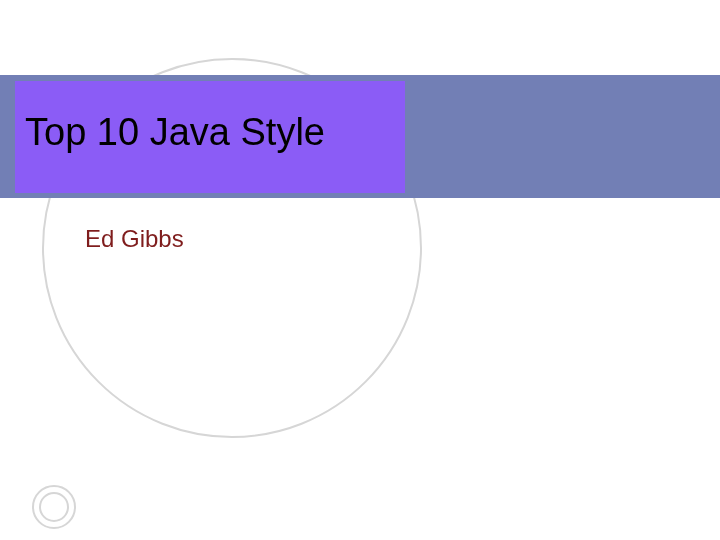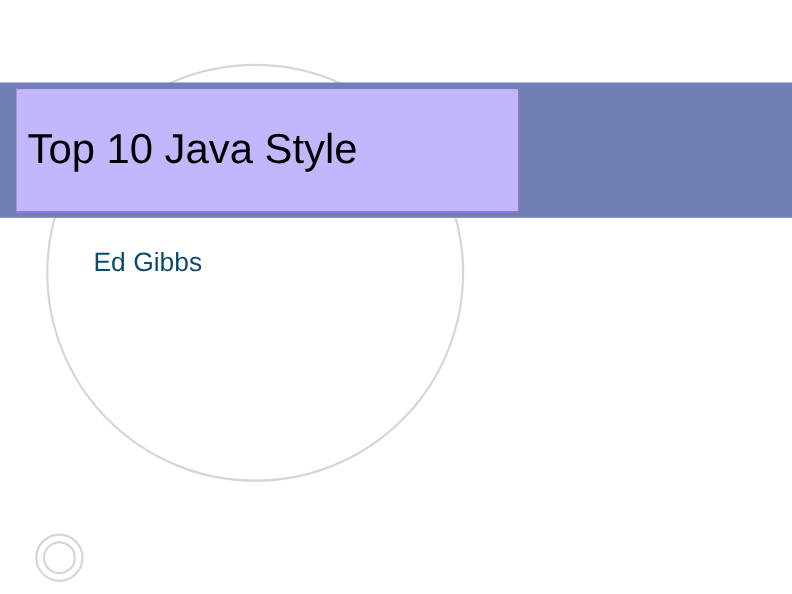--- a/index.html
+++ b/index.html
@@ -20,42 +20,42 @@
       top: 75px;
       left: 0;
       width: 720px;
       height: 123px;
       background: #727fb5;
     }
     .title-box {
       position: absolute;
       top: 80px;
       left: 15px;
-      width: 456px;
+      width: 390px;
       height: 113px;
-      background: #c4b5fd;
+      background: #8b5cf6;
       border-top: 1px solid #727fb5;
-      border-bottom: 1px solid #8b5cf6;
+      border-bottom: 8px solid #8b5cf6;
       padding: 8px 10px;
       display: flex;
       flex-direction: column;
       justify-content: center;
     }
     .title-text {
       font-size: 38px;
       color: #000000;
       line-height: 1.2;
       font-weight: normal;
     }
     .subtitle {
       position: absolute;
       top: 225px;
       left: 85px;
       font-size: 24px;
-      color: #0c4a6e;
+      color: #7f1d1d;
     }
     .circle-large {
       position: absolute;
       top: 58px;
       left: 42px;
       width: 380px;
       height: 380px;
       border: 2px solid #d6d6d6;
       border-radius: 50%;
       z-index: -1;

